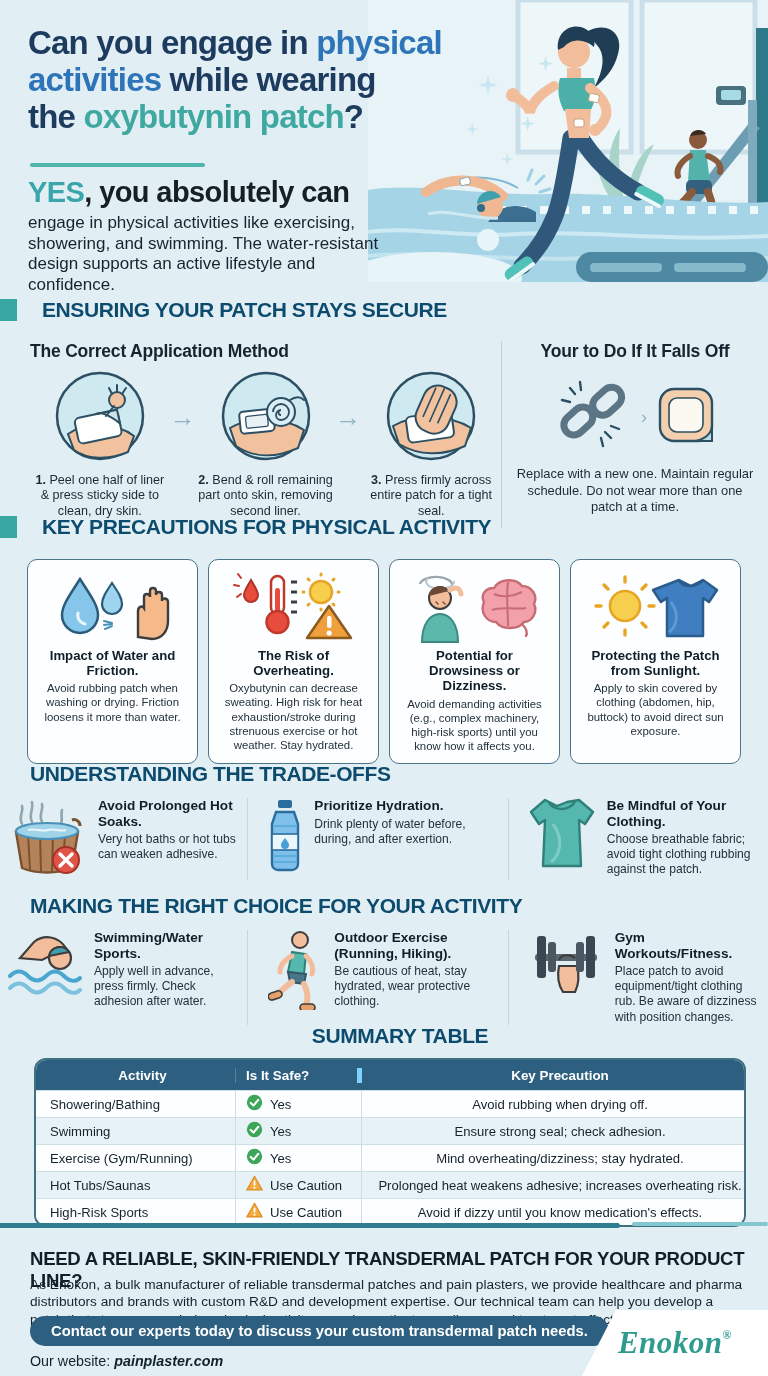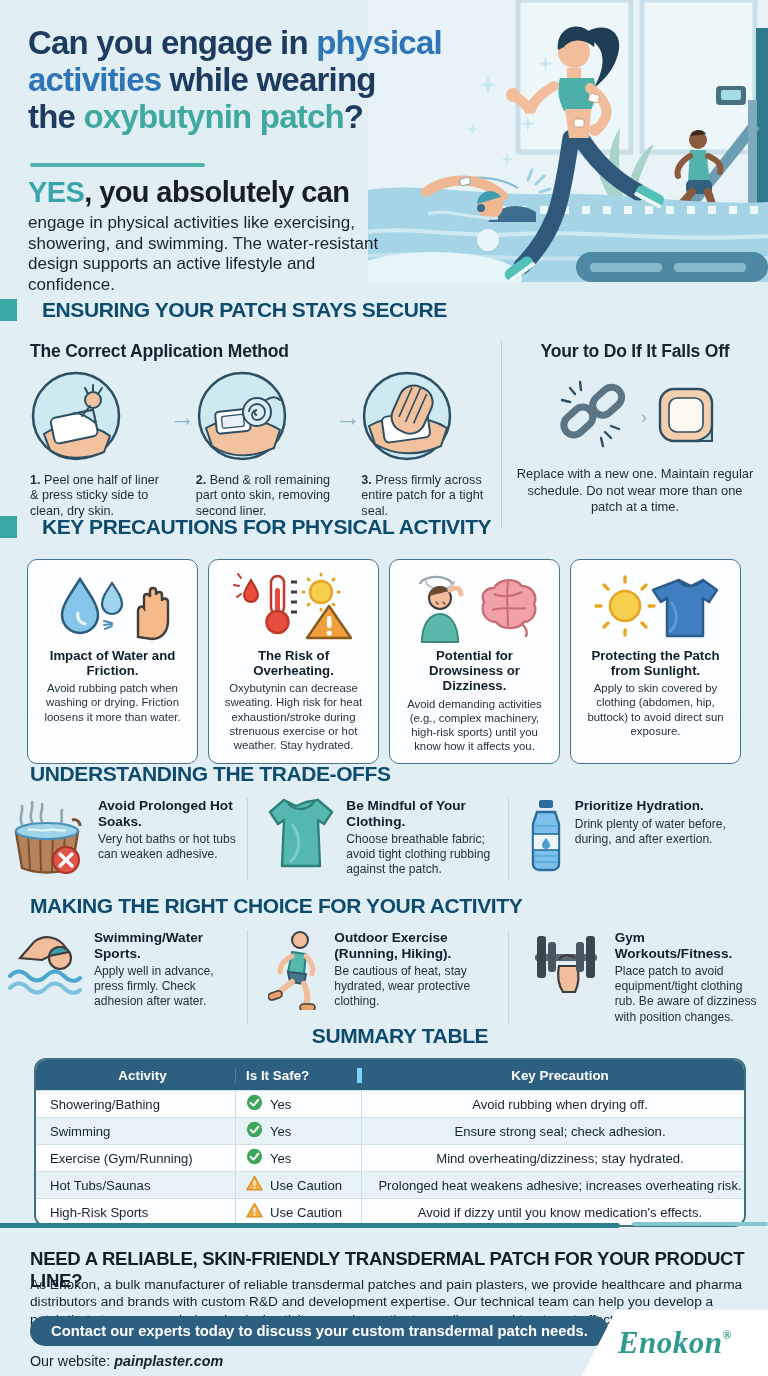--- a/index.html
+++ b/index.html
@@ -25,21 +25,21 @@
   .sec-title{margin:10px;font-size:21px;font-weight:bold;letter-spacing:-0.4px;color:#0c4a6e;}
   .sec-title.inset{margin-left:30px;}
   .sub-title{margin:0;font-size:17.5px;font-weight:bold;color:#15242e;letter-spacing:-0.2px;}
 
   
   .secure{position:absolute;top:288px;left:0;width:768px;}
   .secure-cols{display:flex;margin-top:9px;}
   .secure-left{width:502px;padding-left:30px;box-sizing:border-box;border-right:1px solid #bcd0d8;}
   .secure-right{flex:1;padding:0 14px;text-align:center;}
   .steps{display:flex;margin-top:8px;}
-  .step{width:146px;}
+  .step{width:146px;text-align:center;}
   .step-arrow{color:#8fb4c4;font-size:26px;margin-top:34px;line-height:1;}
   .step-text{margin-top:7px;font-size:12.6px;line-height:1.22;color:#1c2a33;}
   .step-num{font-weight:bold;}
   .falls-icons{display:flex;justify-content:center;align-items:center;gap:10px;margin-top:18px;height:74px;}
   .falls-text{margin-top:12px;font-size:12.9px;line-height:1.28;color:#1c2a33;}
 
   
   .precautions{position:absolute;top:505px;left:0;width:768px;}
   .cards{display:flex;gap:10px;margin:10px 27px 16px;}
   .card{flex:1;background:#fdfeff;border:1.6px solid #4b7389;border-radius:10px;
@@ -387,44 +387,44 @@
             <path d="M52,56 L64,68 M64,56 L52,68" stroke="#fff" stroke-width="3.4" stroke-linecap="round"></path>
           </svg>
         </span>
         <div>
           <div class="ritem-title">Avoid Prolonged Hot Soaks.</div>
           <div class="ritem-text">Very hot baths or hot tubs can weaken adhesive.</div>
         </div>
       </div>
       <div class="rowitem">
         <span class="ricon">
-          <svg width="66" height="74" viewBox="0 0 66 74">
-            <path d="M20,4 L28,8 L38,4 L50,2 L64,14 L56,26 L50,22 L52,68 L14,68 L16,22 L10,26 L2,14 L16,2 Z" fill="#54b8ae" stroke="#2e8078" stroke-width="2.4" stroke-linejoin="round"></path>
-            <path d="M20,4 C22,10 30,11 33,11 C36,11 44,9 46,3" fill="none" stroke="#2e8078" stroke-width="2.4"></path>
-            <path d="M24,26 C36,42 30,58 22,64" stroke="#7fccc4" stroke-width="3" fill="none"></path>
-          </svg>
-        </span>
-        <div>
-          <div class="ritem-title">Be Mindful of Your Clothing.</div>
-          <div class="ritem-text">Choose breathable fabric; avoid tight clothing rubbing against the patch.</div>
-        </div>
-      </div>
-      <div class="rowitem">
-        <span class="ricon">
           <svg width="34" height="76" viewBox="0 0 34 76">
             <rect x="10" y="2" width="14" height="8" rx="2" fill="#2b6d9e"></rect>
             <path d="M8,14 L26,14 L30,26 L30,66 a6,6 0 0 1 -6,6 L10,72 a6,6 0 0 1 -6,-6 L4,26 Z" fill="#7fc0ea" stroke="#2b6d9e" stroke-width="2.4"></path>
             <rect x="4" y="36" width="26" height="16" fill="#eaf6fc" stroke="#2b6d9e" stroke-width="1.6"></rect>
             <path d="M17,40 C14,44 13,45 13,47 a4,4 0 0 0 8,0 C21,45 20,44 17,40 Z" fill="#4a9fd4"></path>
             <path d="M6,28 h22 M6,58 h22 M6,64 h22" stroke="#5caede" stroke-width="2"></path>
           </svg>
         </span>
         <div>
           <div class="ritem-title">Prioritize Hydration.</div>
           <div class="ritem-text">Drink plenty of water before, during, and after exertion.</div>
+        </div>
+      </div>
+      <div class="rowitem">
+        <span class="ricon">
+          <svg width="66" height="74" viewBox="0 0 66 74">
+            <path d="M20,4 L28,8 L38,4 L50,2 L64,14 L56,26 L50,22 L52,68 L14,68 L16,22 L10,26 L2,14 L16,2 Z" fill="#54b8ae" stroke="#2e8078" stroke-width="2.4" stroke-linejoin="round"></path>
+            <path d="M20,4 C22,10 30,11 33,11 C36,11 44,9 46,3" fill="none" stroke="#2e8078" stroke-width="2.4"></path>
+            <path d="M24,26 C36,42 30,58 22,64" stroke="#7fccc4" stroke-width="3" fill="none"></path>
+          </svg>
+        </span>
+        <div>
+          <div class="ritem-title">Be Mindful of Your Clothing.</div>
+          <div class="ritem-text">Choose breathable fabric; avoid tight clothing rubbing against the patch.</div>
         </div>
       </div>
     </div>
   </section>
 
   <section class="choice rowsec">
     <h3 class="sec-title inset">MAKING THE RIGHT CHOICE FOR YOUR ACTIVITY</h3>
     <div class="items">
       <div class="rowitem" style="padding-left:8px;">
         <span class="ricon">

